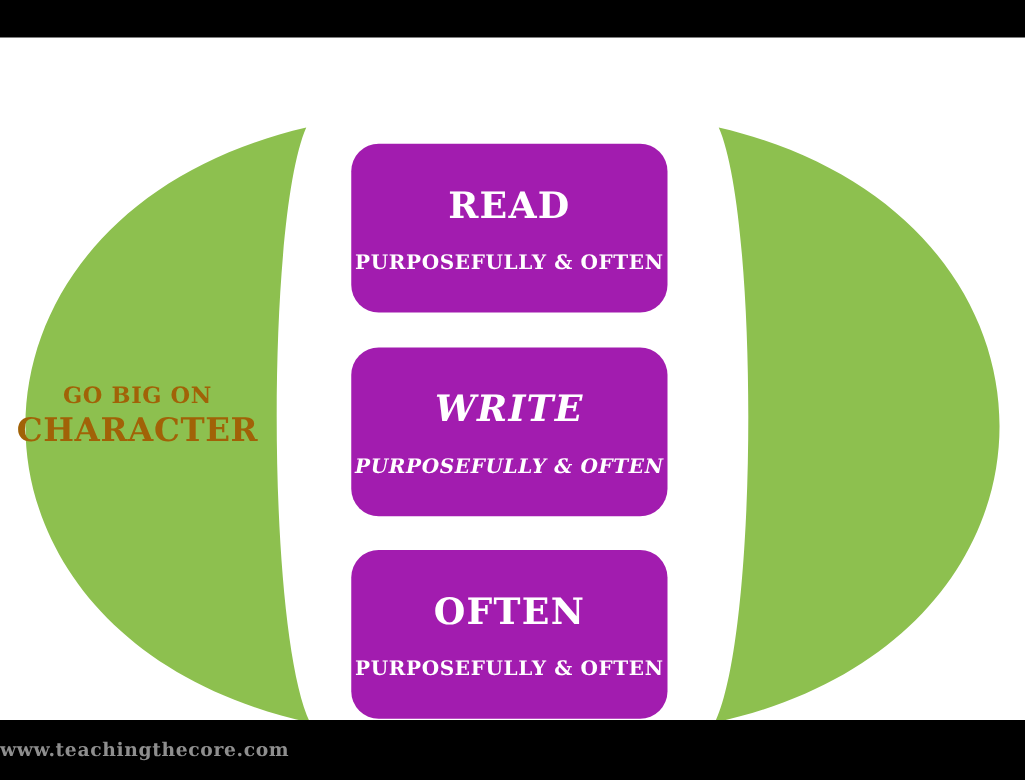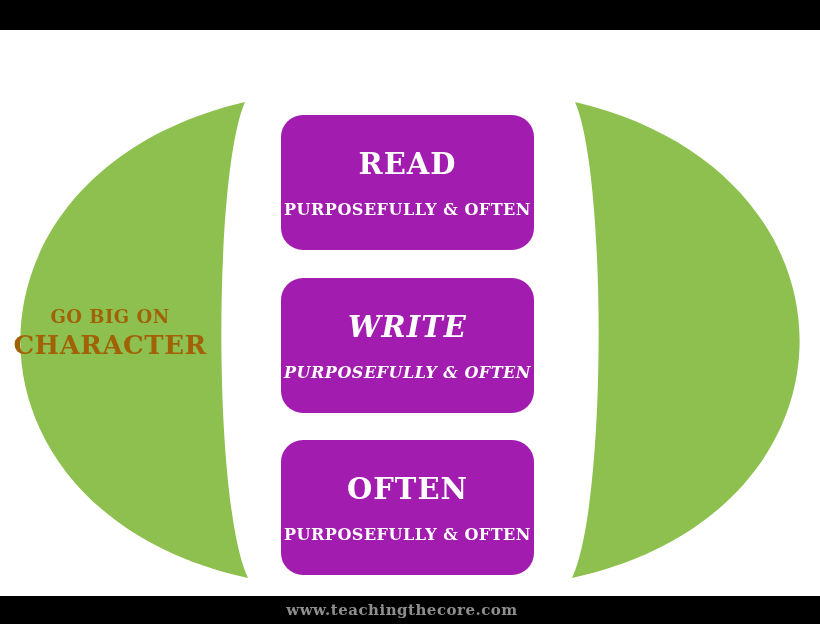--- a/index.html
+++ b/index.html
@@ -17,24 +17,24 @@
   }
   .bar {
     position: absolute;
     left: 0;
     width: 820px;
     background: #000000;
   }
   .bar-top { top: 0; height: 30px; }
   .bar-bottom {
     bottom: 0;
-    height: 28px;
+    height: 48px;
     display: flex;
     align-items: center;
-    justify-content: center;
+    justify-content: flex-start;
     padding-right: 16px;
     box-sizing: border-box;
   }
   .watermark {
     color: #8e8e8e;
     font-size: 15px;
     font-weight: bold;
     letter-spacing: 0.5px;
   }
   svg.crescents {

